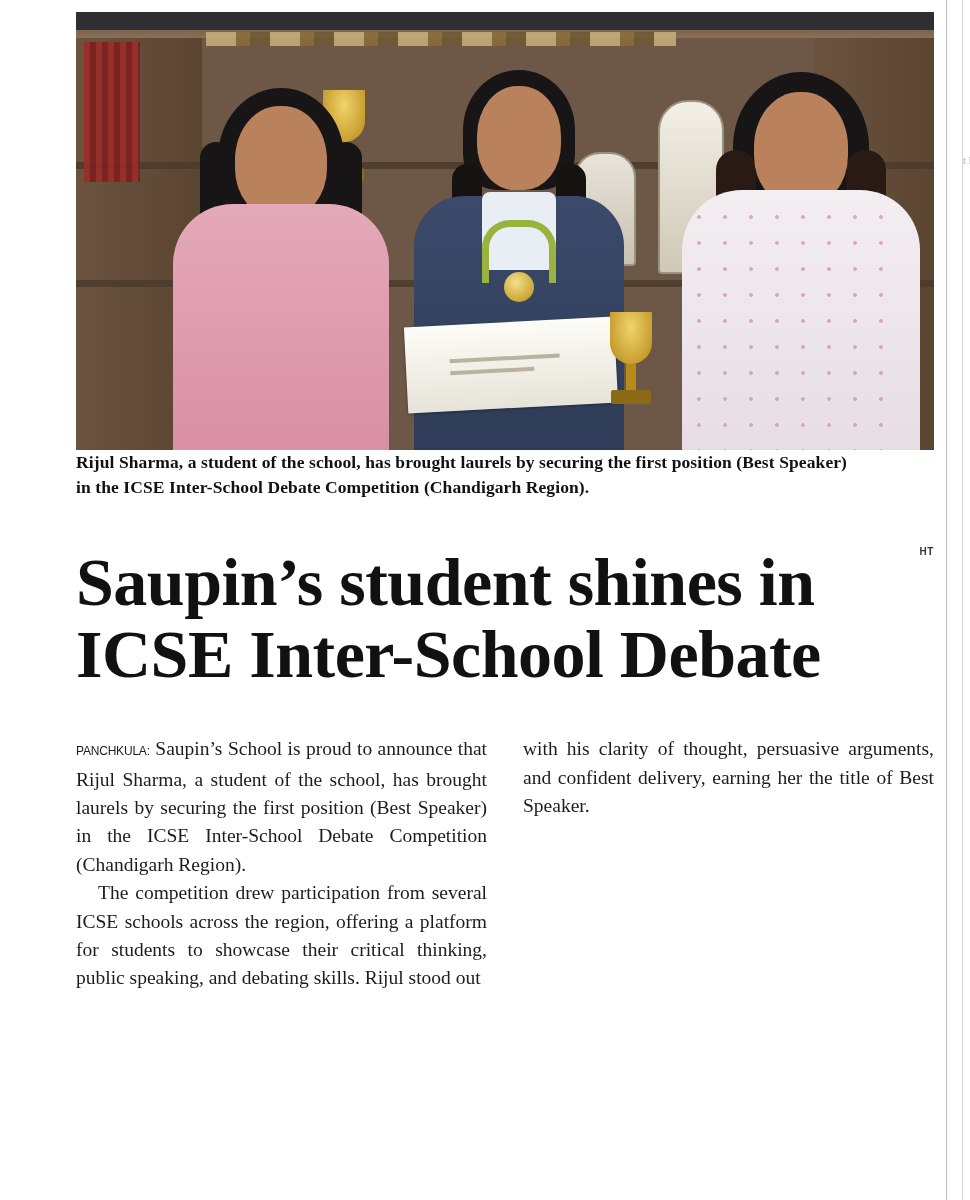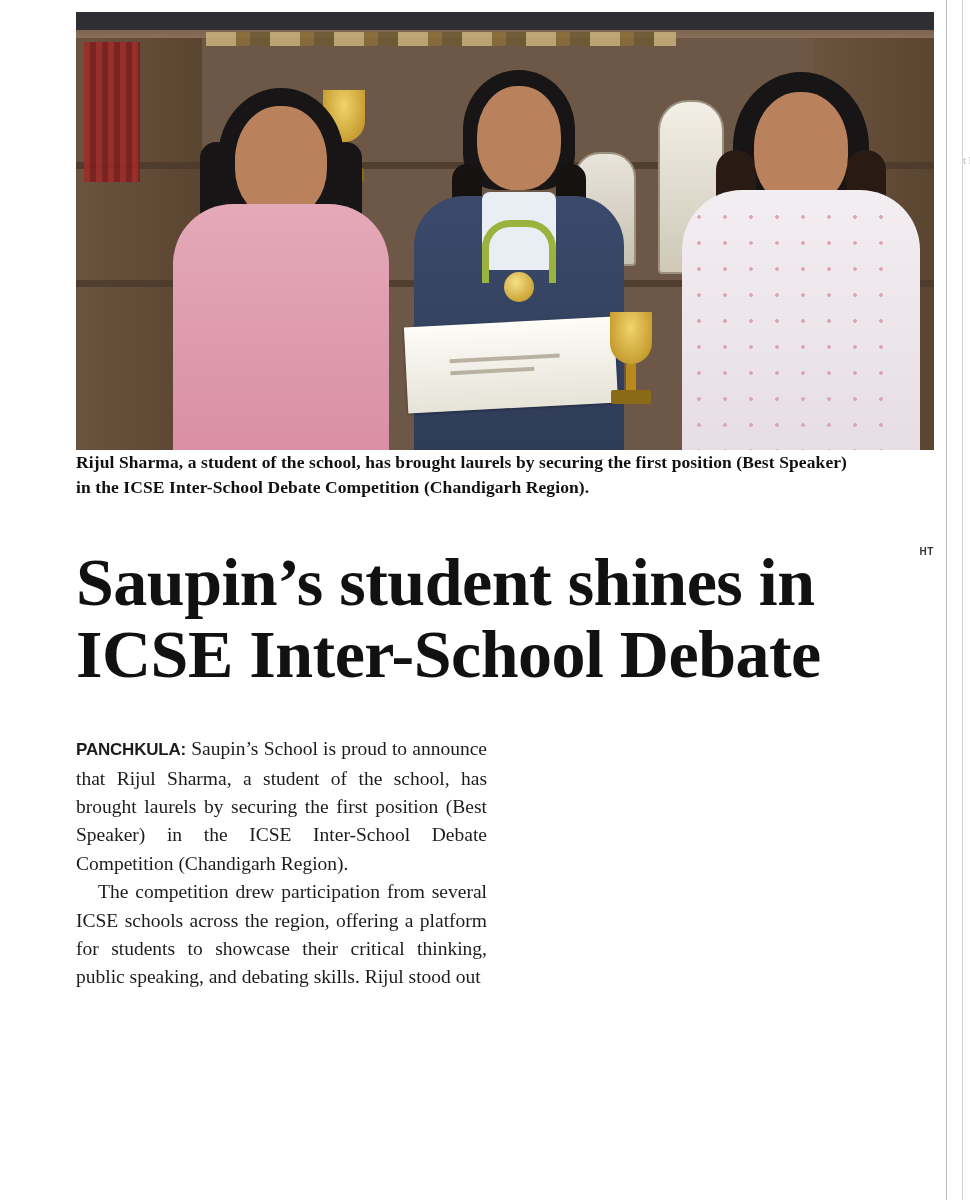--- a/index.html
+++ b/index.html
@@ -260,22 +260,22 @@
     font-size: 19.5px;
     line-height: 28.4px;
     color: #1c1c1c;
     text-align: justify;
     text-justify: inter-word;
   }
   .col p { margin: 0; }
   .col p + p { text-indent: 22px; }
   .dateline {
     font-family: "Liberation Sans", sans-serif;
-    font-weight: bold;
-    font-size: 17px;
+    font-weight: normal;
+    font-size: 12px;
     letter-spacing: -0.2px;
   }
 </style>
 </head>
 <body>
 
 <div class="page">
 
   <div class="rule-vert r1"></div>
   <div class="rule-vert r2"></div>
@@ -348,17 +348,18 @@
 
     <div class="cols">
       <div class="col">
         <p>
           <span class="dateline">PANCHKULA:</span>
           <span>Saupin’s School is proud to announce that Rijul Sharma, a student of the school, has brought laurels by securing the first position (Best Speaker) in the ICSE Inter-School Debate Competition (Chandigarh Region).</span>
         </p>
         <p>The competition drew participation from several ICSE schools across the region, offering a platform for students to showcase their critical thinking, public speaking, and debating skills. Rijul stood out</p>
       </div>
       <div class="col">
+        <p>with his clarity of thought, persuasive arguments, and confident delivery, earning her the title of Best Speaker.</p>
       </div>
     </div>
 
   </div>
 </div>
 
 </body></html>

